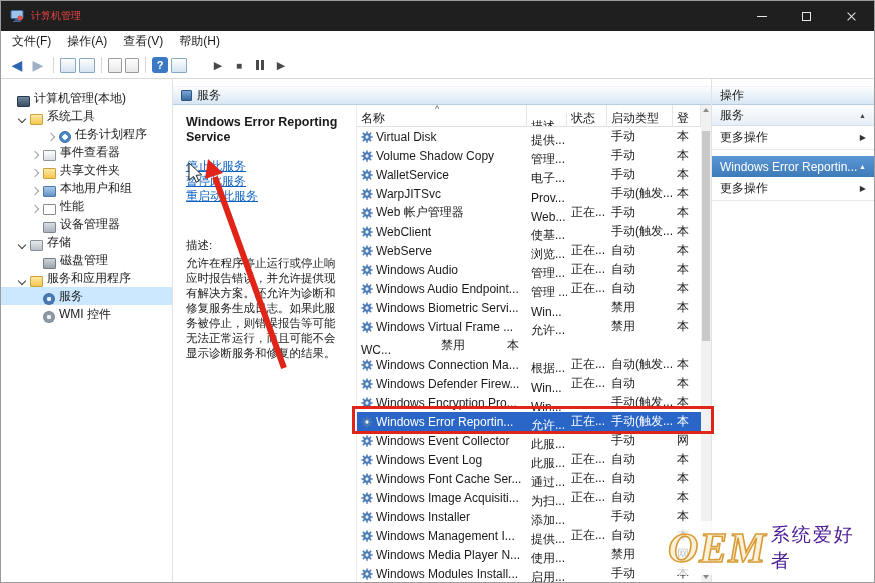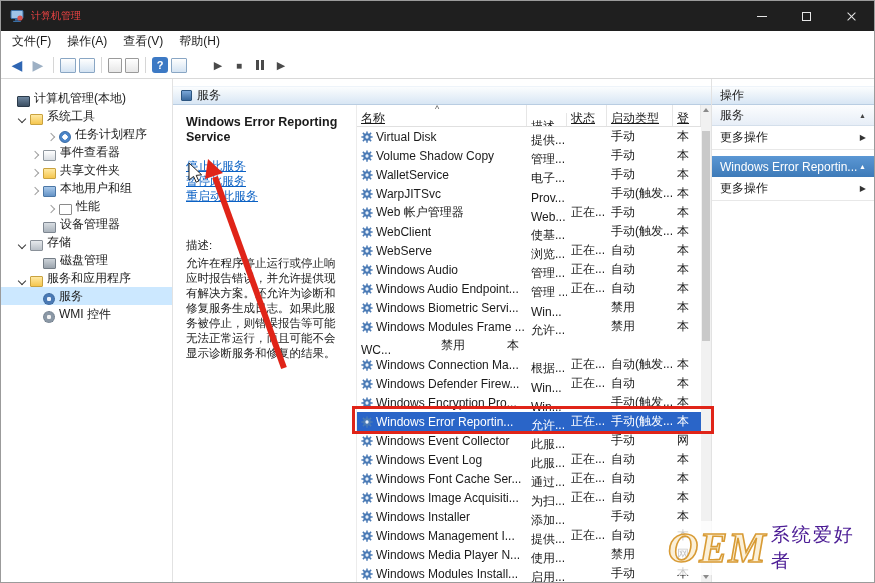--- a/index.html
+++ b/index.html
@@ -69,21 +69,21 @@
   .hdr-ico { width:11px; height:11px; background:linear-gradient(#7aa7d8,#39699e); border:1px solid #2c5580; margin-right:5px; border-radius:1px; }
 
   .middle-body { flex:1; display:flex; min-height:0; }
   .extended { width:183px; flex:none; padding:10px 12px 0 13px; overflow:hidden; background:#fff; }
   .svc-title { font-weight:bold; font-size:12.5px; line-height:15px; }
   .svc-links { margin-top:14px; }
   .svc-link { display:block; color:var(--link-blue,#0b61c4); text-decoration:underline; font-size:12px; line-height:15px; }
   .svc-desc-label { margin-top:34px; font-size:11.5px; }
   .svc-desc { margin-top:3px; font-size:11.5px; line-height:15px; }
 
-  .list-wrap { flex:1; position:relative; border-left:1px solid #ececec; background:#fff; min-width:0;text-decoration:underline; }
+  .list-wrap { flex:1; position:relative; border-left:1px solid #ececec; background:#fff; min-width:0; }
   .list-header { display:flex; height:22px; border-bottom:1px solid #e0e0e0; padding-right:10px; }
   .lh-cell { border-right:1px solid #e6e6e6; padding:5px 0 0 4px; font-size:12px; white-space:nowrap; overflow:hidden; position:relative; }
   .sort-caret { position:absolute; top:-1px; left:78px; font-size:9px; color:#555; }
   .list-body { position:absolute; top:22px; bottom:0; left:0; right:10px; overflow:hidden; }
   .srow { display:flex; height:19px; align-items:center; white-space:nowrap; }
   .srow.selected { background:var(--selection-blue,#2a65c8); color:#fff; }
   .cell { overflow:hidden; white-space:nowrap; font-size:12px; flex:none; padding-left:4px; }
   .c-name { width:170px; display:flex; align-items:center; gap:3px; }
   .c-desc { width:40px;margin-top:8px; } .c-status { width:40px; } .c-startup { width:66px; } .c-logon { flex:1 1 auto; }
   .gear { display:inline-flex; flex:none; }
@@ -195,21 +195,21 @@
         <div class="tree-item" style="padding-left: 28px;">
     <span class="tree-arrow chev-right"></span>
     <span class="tree-ico tico-shared-folders"></span>
     <span class="tree-label">共享文件夹</span>
   </div>
         <div class="tree-item" style="padding-left: 28px;">
     <span class="tree-arrow chev-right"></span>
     <span class="tree-ico tico-local-users"></span>
     <span class="tree-label">本地用户和组</span>
   </div>
-        <div class="tree-item" style="padding-left: 44px;">
+        <div class="tree-item" style="padding-left: 28px;">
     <span class="tree-arrow chev-right"></span>
     <span class="tree-ico tico-performance"></span>
     <span class="tree-label">性能</span>
   </div>
         <div class="tree-item" style="padding-left: 28px;">
     <span class="tree-arrow chev-none"></span>
     <span class="tree-ico tico-device-manager"></span>
     <span class="tree-label">设备管理器</span>
   </div>
         <div class="tree-item" style="padding-left: 15px;">
@@ -485,21 +485,21 @@
           <g stroke="#4a7ab5" stroke-width="2">
             <line x1="8" y1="0.5" x2="8" y2="15.5"></line>
             <line x1="0.5" y1="8" x2="15.5" y2="8"></line>
             <line x1="2.5" y1="2.5" x2="13.5" y2="13.5"></line>
             <line x1="2.5" y1="13.5" x2="13.5" y2="2.5"></line>
           </g>
           <circle cx="8" cy="8" r="5" fill="#4a7ab5"></circle>
           <circle cx="8" cy="8" r="2.2" fill="#eaf2fb"></circle>
         </svg>
       </span>
-      <span class="txt">Windows Modules Frame ...</span>
+      <span class="txt">Windows Virtual Frame ...</span>
     </div>
     <div class="cell c-desc">允许...</div>
     <div class="cell c-status"></div>
     <div class="cell c-startup">禁用</div>
     <div class="cell c-logon">本</div>
   </div>
               <div class="srow">
     <div class="cell c-desc">WC...</div>
     <div class="cell c-status"></div>
     <div class="cell c-startup">禁用</div>

